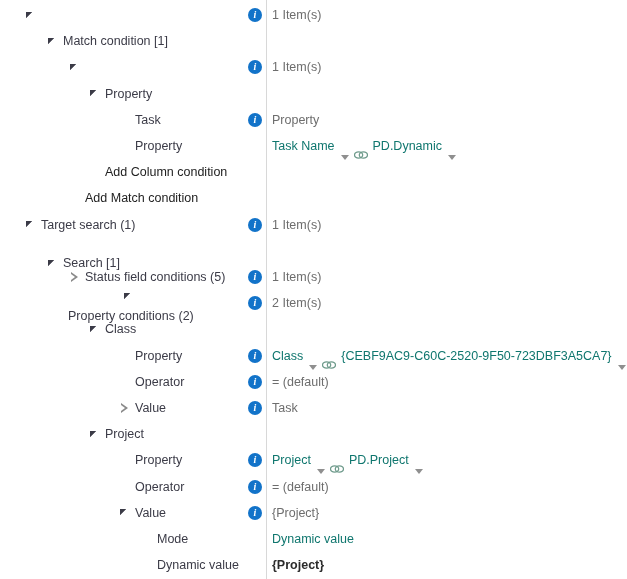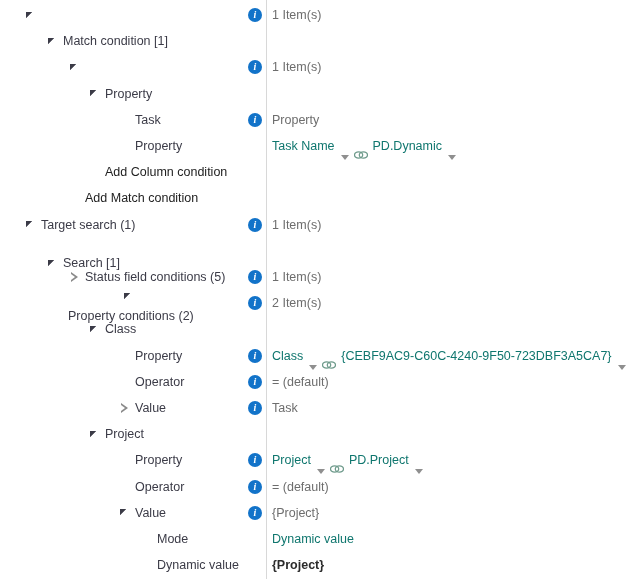--- a/index.html
+++ b/index.html
@@ -297,21 +297,21 @@
       <div class="info-icon">i</div>
       <div class="value-cell">
         <span class="val-text dark">Class</span>
         <span class="caret"></span>
         <span class="chain">
           <svg width="14" height="10" viewBox="0 0 14 10">
             <ellipse cx="4.6" cy="5" rx="4.1" ry="3.2" fill="none" stroke="#6f9b8c" stroke-width="1.3"></ellipse>
             <ellipse cx="9.4" cy="5" rx="4.1" ry="3.2" fill="none" stroke="#6f9b8c" stroke-width="1.3"></ellipse>
           </svg>
         </span>
-        <span class="val-text dark">{CEBF9AC9-C60C-4240-9F50-723DBF3A5CA7}</span>
+        <span class="val-text dark">{CEBF9AC9-C60C-2520-9F50-723DBF3A5CA7}</span>
         <span class="caret"></span>
       </div>
     </div>
     <div class="row" style="top: 368.8px;">
       <div class="label-cell" style="left: 118px;">
         <span class="expander none"></span>
         <span class="label-text">Operator</span>
       </div>
       <div class="info-icon">i</div>
       <div class="value-cell">

